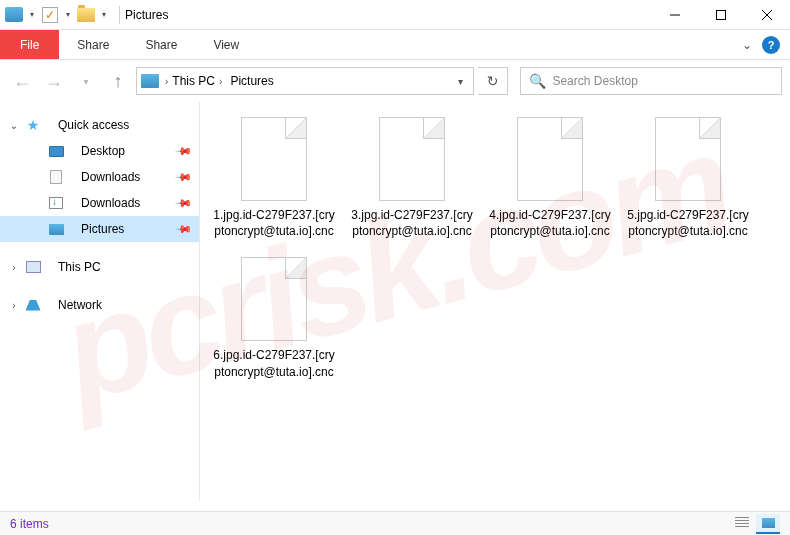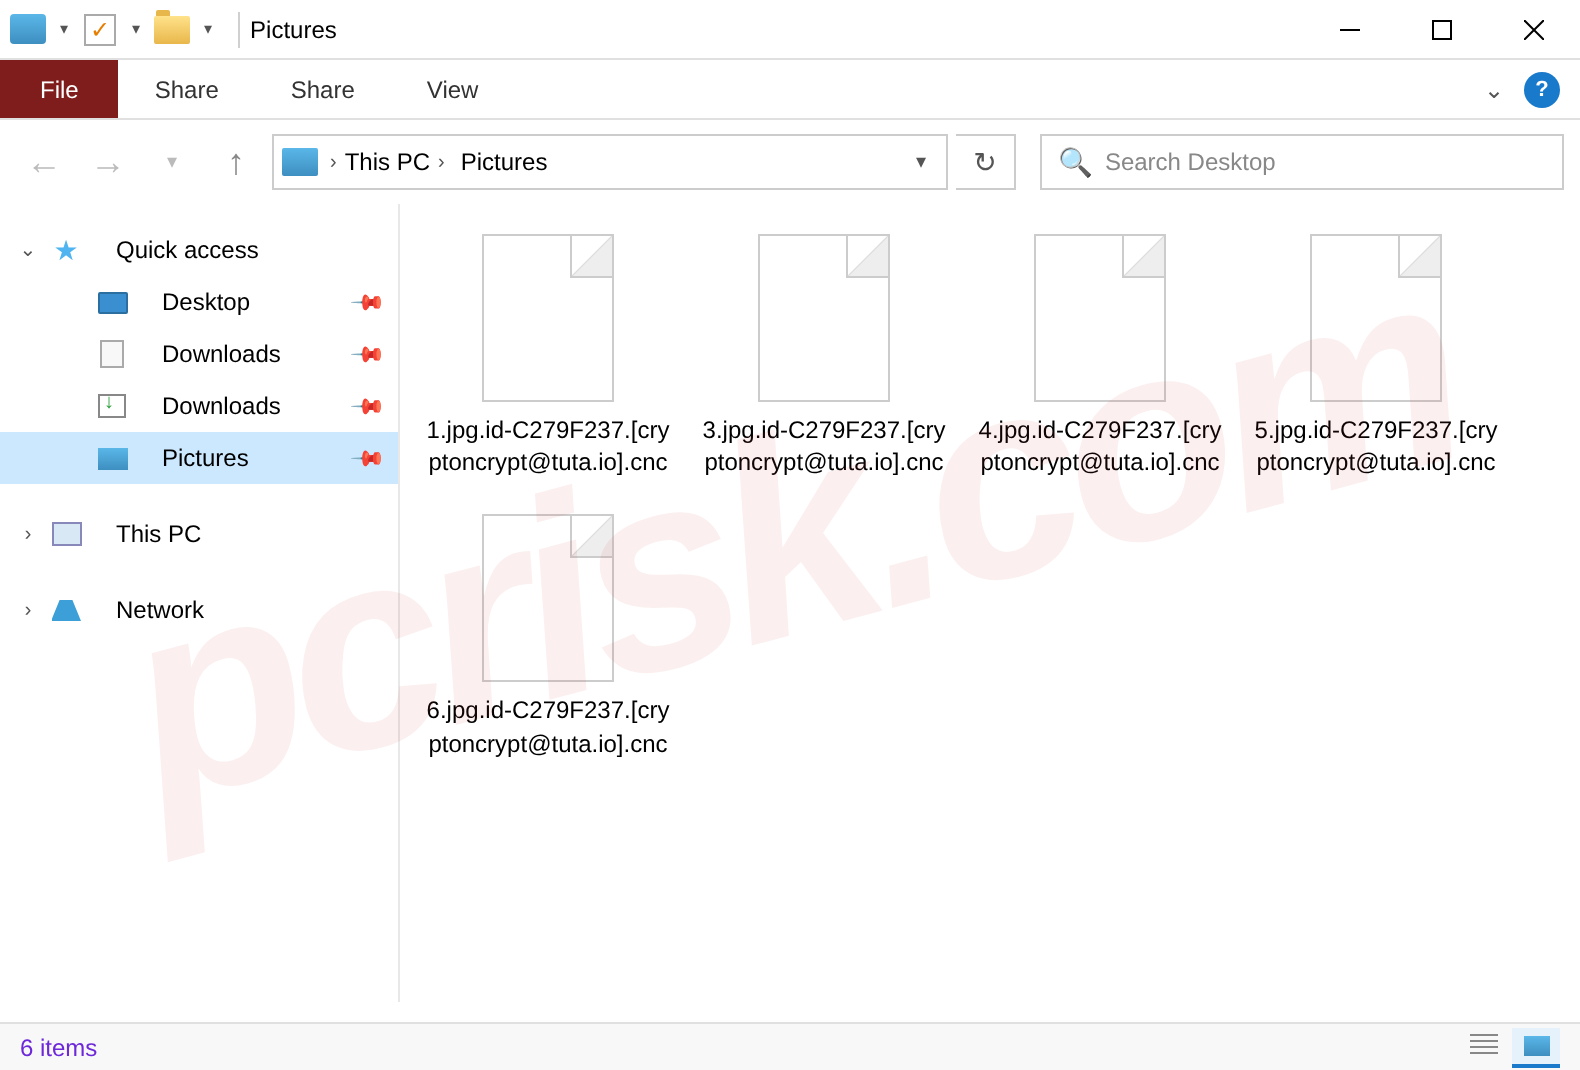--- a/index.html
+++ b/index.html
@@ -18,21 +18,21 @@
 .titlebar .folder-y:before { content:""; position:absolute; top:-3px; left:1px; width:7px; height:3px; background:#e8b74b; border-radius:1px 1px 0 0; }
 .titlebar .dd { font-size:8px; color:#555; padding:0 4px; }
 .titlebar .sep { width:1px; height:18px; background:#d0d0d0; margin:0 5px; }
 .titlebar .wintitle { font-size:12px; color:#000; }
 .titlebar .wincontrols { margin-left:auto; display:flex; }
 .titlebar .wc { width:46px; height:30px; display:flex; align-items:center; justify-content:center; font-size:14px; }
 .titlebar .wc svg { width:10px; height:10px; }
 
 
 .ribbon { height:30px; background:#fff; display:flex; align-items:stretch; border-bottom:1px solid #e0e0e0; }
-.ribbon .file-tab { background:#7f1d1d; color:#fff; font-size:12px; padding:0 20px; display:flex; align-items:center; }
+.ribbon .file-tab { background:#ef4444; color:#fff; font-size:12px; padding:0 20px; display:flex; align-items:center; }
 .ribbon .tab { font-size:12px; color:#333; padding:0 18px; display:flex; align-items:center; }
 .ribbon .right { margin-left:auto; display:flex; align-items:center; padding-right:10px; gap:10px; }
 .ribbon .chev { font-size:12px; color:#555; }
 .ribbon .help { width:18px; height:18px; border-radius:50%; background:#1979ca; color:#fff; display:flex; align-items:center; justify-content:center; font-size:11px; font-weight:bold; }
 
 
 .navbar { height:42px; background:#fff; display:flex; align-items:center; padding:0 8px; gap:4px; }
 .navbar .navbtn { width:28px; height:28px; display:flex; align-items:center; justify-content:center; color:#888; font-size:18px; }
 .navbar .navbtn.disabled { color:#bbb; }
 .navbar .breadcrumb { flex:0 0 338px; height:28px; border:1px solid #ccc; display:flex; align-items:center; padding:0 4px; font-size:12px; }

